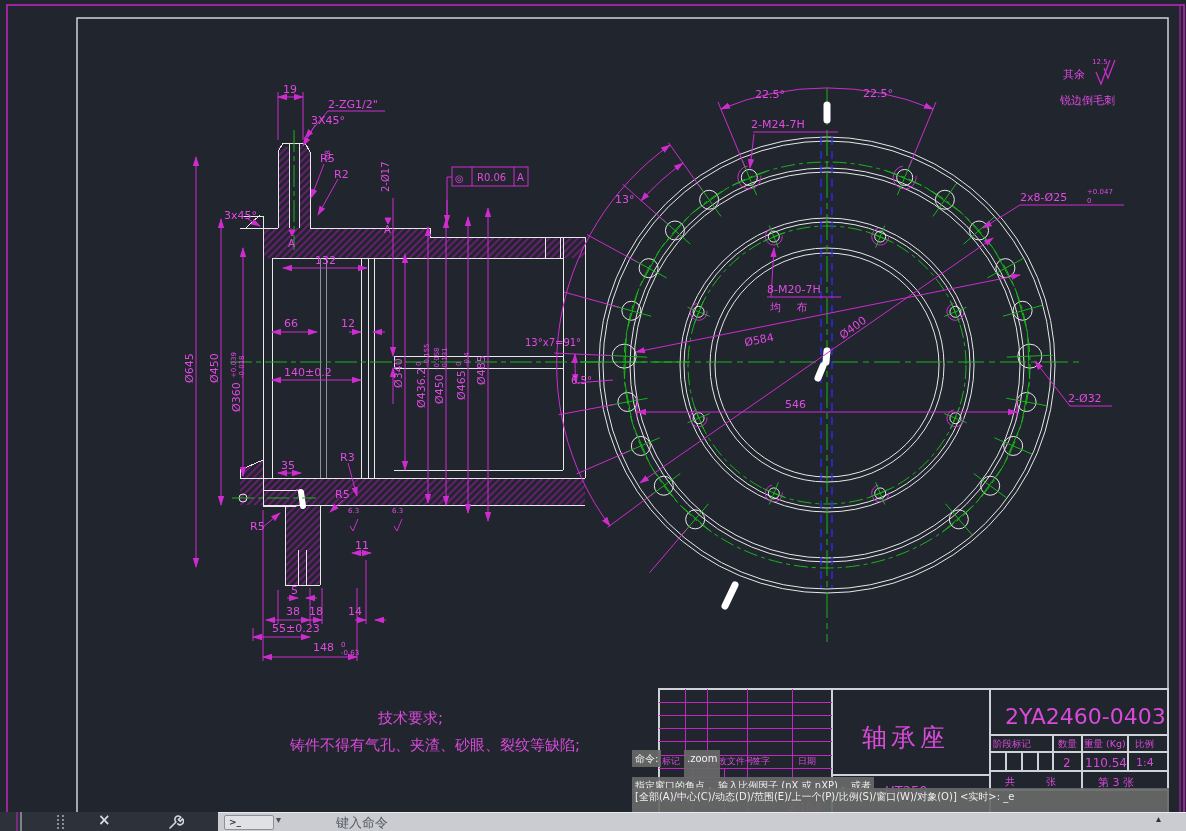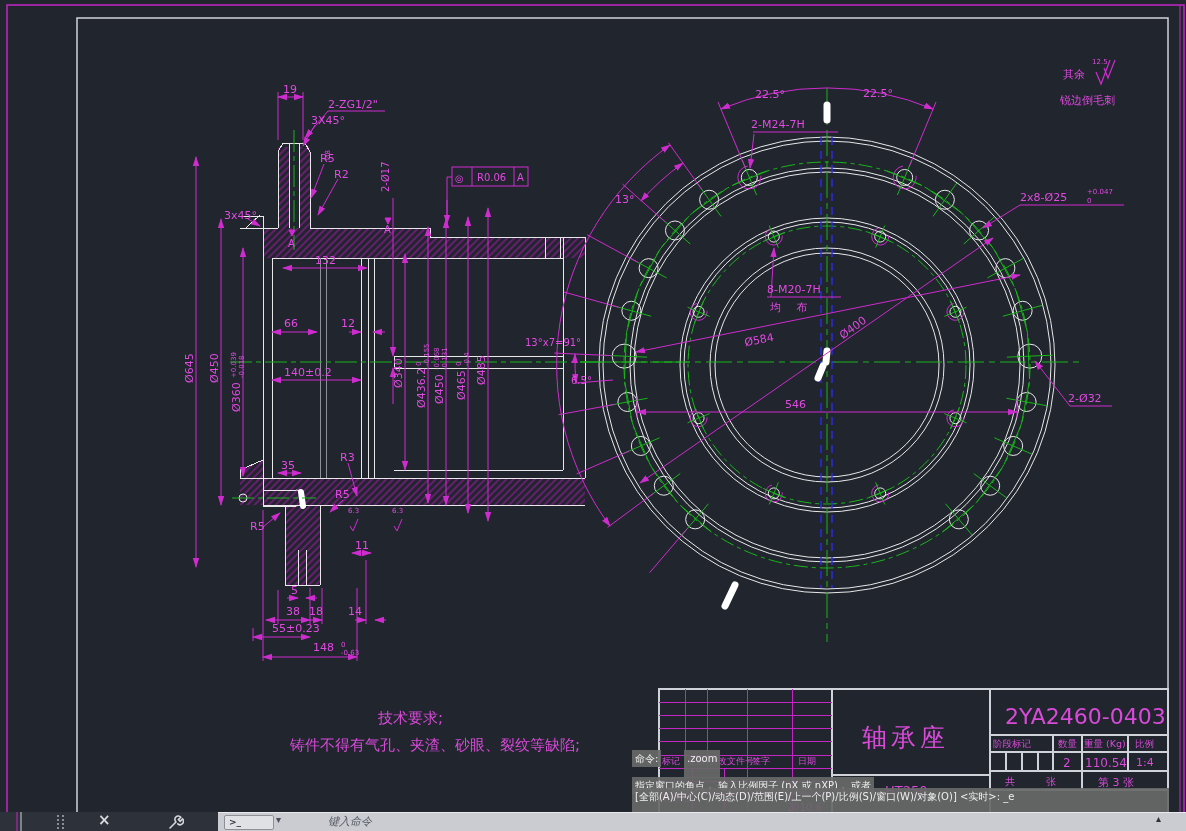--- a/index.html
+++ b/index.html
@@ -16,21 +16,21 @@
   .cchip{position:absolute;background:rgba(104,104,104,0.92);color:#efefef;font-size:10px;
          line-height:17px;padding:0 3px;white-space:nowrap;}
   
   #bbar{position:absolute;left:0;top:812px;width:1186px;height:19px;background:#2c313a;}
   #cmdbar{position:absolute;left:218px;top:0;width:968px;height:19px;background:#caccd1;
           border-top:1px solid #e8eaee;box-sizing:border-box;}
   #promptbox{position:absolute;left:6px;top:2px;width:44px;height:13px;background:#dfe1e5;
              border:1px solid #8d9097;border-radius:2px;font-size:9px;color:#2e333c;
              font-weight:bold;line-height:13px;padding-left:4px;}
   #caret{position:absolute;left:58px;top:1px;font-size:10px;color:#4a4f58;}
-  #typecmd{position:absolute;left:110px;top:1px;font-style:italic;color:#565b64;font-size:11px;}
+  #typecmd{position:absolute;left:118px;top:1px;color:#565b64;font-size:13px;}
   #scrollarrow{position:absolute;left:938px;top:0px;font-size:10px;color:#2e333c;}
   .icon{position:absolute;color:#d6d8dc;}
 </style>
 </head>
 <body>
 
 <div id="screen">
 
 <svg id="dwg" width="1186" height="831" xmlns="http://www.w3.org/2000/svg">
   <defs>

